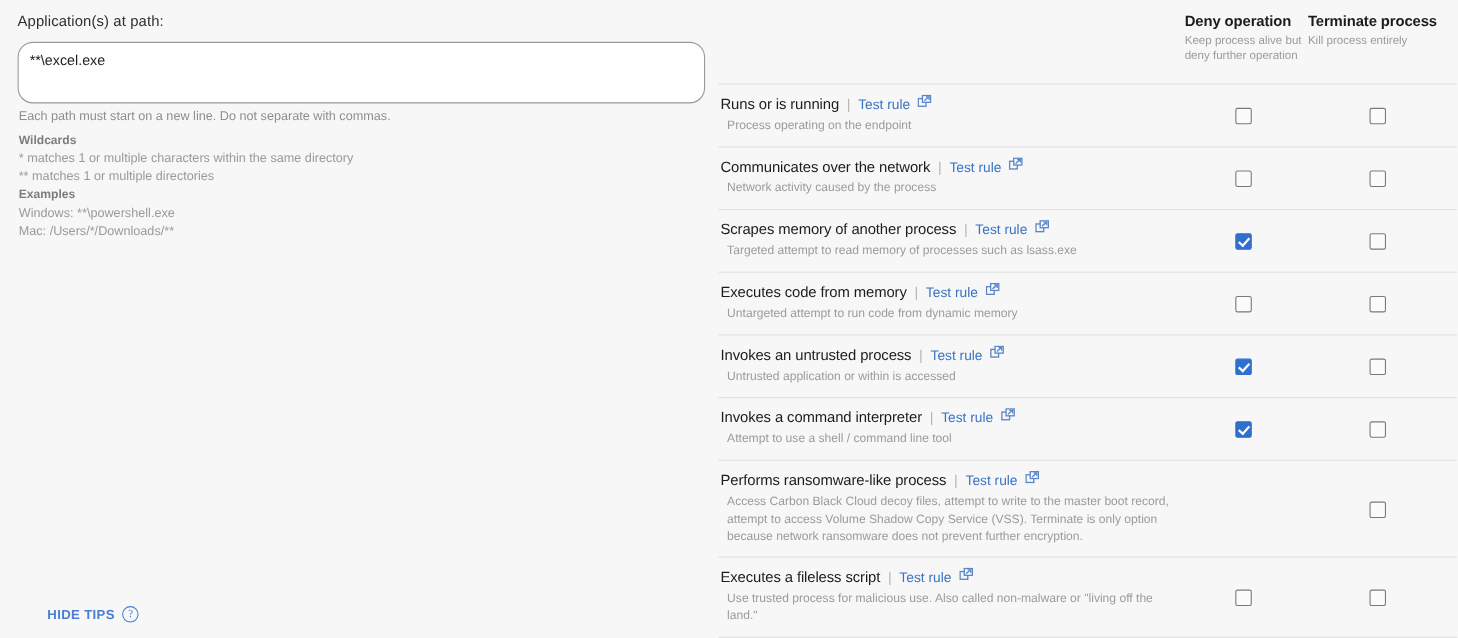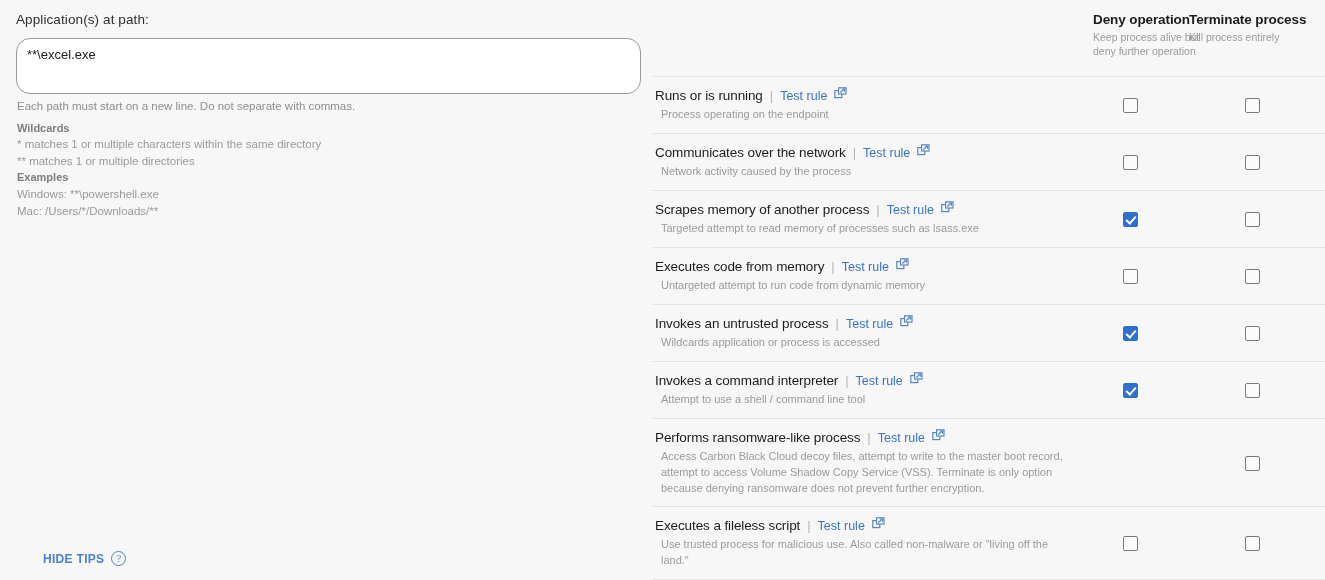--- a/index.html
+++ b/index.html
@@ -104,21 +104,21 @@
   
   #col-headers {
     position: relative;
     height: 76px;
   }
   .col-head {
     position: absolute;
     top: 12px;
     width: 108px;
   }
-  .col-head.deny { left: 440px; }
+  .col-head.deny { left: 424px; }
   .col-head.term { left: 536px; }
   .col-head-title {
     font-size: 13.5px;
     font-weight: bold;
     color: #1c1c1c;
     white-space: nowrap;
     letter-spacing: -0.1px;
   }
   .col-head-sub {
     font-size: 10.5px;
@@ -331,21 +331,21 @@
         <span class="test-rule">Test rule</span>
         <span class="popout-icon">
           <svg width="13" height="13" viewBox="0 0 13 13" aria-hidden="true">
             <rect x="0.8" y="3.6" width="7" height="7" fill="none" stroke="#5a86c6" stroke-width="1.2"></rect>
             <rect x="4.6" y="0.8" width="7.4" height="6.2" fill="#ffffff" stroke="#5a86c6" stroke-width="1.2"></rect>
             <path d="M6.2 5.6 L10.2 2.2" stroke="#5a86c6" stroke-width="1.3"></path>
             <path d="M7.6 2.0 L10.6 2.0 L10.6 4.8" fill="none" stroke="#5a86c6" stroke-width="1.2"></path>
           </svg>
         </span>
       </div>
-      <div class="rule-desc">Wildcards application or process is accessed</div>
+      <div class="rule-desc">Untrusted application or within is accessed</div>
     </div>
     <div class="cb deny checked" style="top: 21px;"></div>
     <div class="cb term" style="top: 21px;"></div>
   </div>
 
   <div class="rule-row">
     <div class="rule-text">
       <div class="rule-title-line">
         <span class="rule-title">Invokes a command interpreter</span>
         <span class="rule-sep">|</span>
@@ -373,21 +373,21 @@
         <span class="test-rule">Test rule</span>
         <span class="popout-icon">
           <svg width="13" height="13" viewBox="0 0 13 13" aria-hidden="true">
             <rect x="0.8" y="3.6" width="7" height="7" fill="none" stroke="#5a86c6" stroke-width="1.2"></rect>
             <rect x="4.6" y="0.8" width="7.4" height="6.2" fill="#ffffff" stroke="#5a86c6" stroke-width="1.2"></rect>
             <path d="M6.2 5.6 L10.2 2.2" stroke="#5a86c6" stroke-width="1.3"></path>
             <path d="M7.6 2.0 L10.6 2.0 L10.6 4.8" fill="none" stroke="#5a86c6" stroke-width="1.2"></path>
           </svg>
         </span>
       </div>
-      <div class="rule-desc">Access Carbon Black Cloud decoy files, attempt to write to the master boot record, attempt to access Volume Shadow Copy Service (VSS). Terminate is only option because denying ransomware does not prevent further encryption.</div>
+      <div class="rule-desc">Access Carbon Black Cloud decoy files, attempt to write to the master boot record, attempt to access Volume Shadow Copy Service (VSS). Terminate is only option because network ransomware does not prevent further encryption.</div>
     </div>
 
     <div class="cb term" style="top: 37px;"></div>
   </div>
 
   <div class="rule-row">
     <div class="rule-text">
       <div class="rule-title-line">
         <span class="rule-title">Executes a fileless script</span>
         <span class="rule-sep">|</span>

